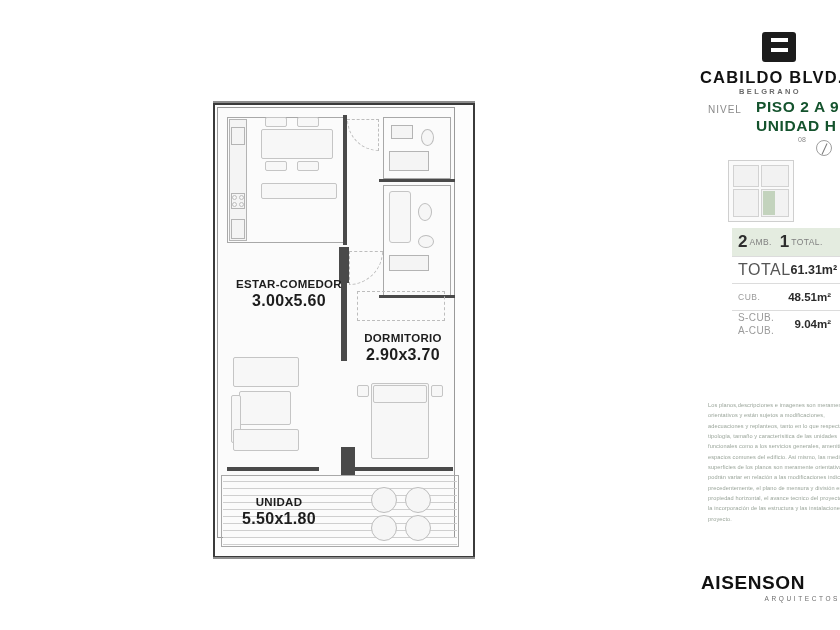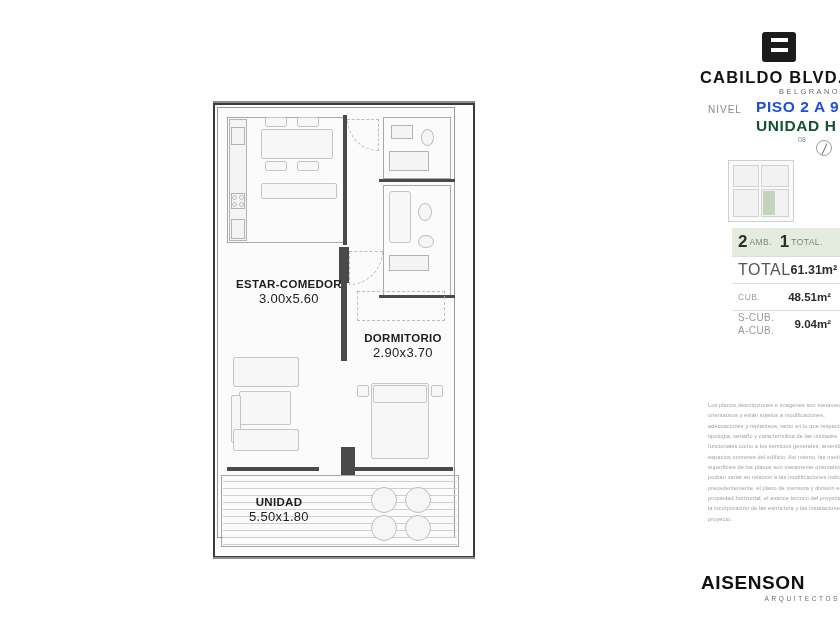--- a/index.html
+++ b/index.html
@@ -67,21 +67,21 @@
   }
 
   .label {
     position: absolute;
     text-align: center;
     color: #1d1d1d;
     line-height: 1.25;
     white-space: nowrap;
   }
   .label .name { font-size: 11.5px; font-weight: 700; letter-spacing: .3px; }
-  .label .dim  { font-size: 13px; font-weight: 400; letter-spacing: .3px; text-align: center; }
+  .label .dim  { font-size: 16px; font-weight: 700; letter-spacing: .3px; text-align: center; }
 
   
   .right {
     position: absolute;
     left: 700px; top: 0;
     width: 140px; height: 630px;
   }
   .logo-mark {
     position: absolute;
     left: 62px; top: 32px;
@@ -108,39 +108,40 @@
     font-size: 16.5px;
     font-weight: 700;
     letter-spacing: 1.2px;
     color: #111;
     white-space: nowrap;
   }
   .brand-sub {
     position: absolute;
     left: 0; top: 87px;
     width: 140px;
-    text-align: right;
+    text-align: center;
     font-size: 7.5px;
     letter-spacing: 2.4px;
     color: #6a6a6a;
+    font-weight: bold;
   }
   .nivel-label {
     position: absolute;
     left: 8px; top: 104px;
     font-size: 10px;
     letter-spacing: 1px;
     color: #8a8a8a;
   }
   .piso {
     position: absolute;
     left: 56px; top: 98px;
     font-size: 15.5px;
     font-weight: 700;
     letter-spacing: .6px;
-    color: #1d4ed8;
+    color: #14532d;
     white-space: nowrap;
   }
   .unidad {
     position: absolute;
     left: 56px; top: 117px;
     font-size: 15.5px;
     font-weight: 700;
     letter-spacing: .6px;
     color: #14532d;
     white-space: nowrap;

